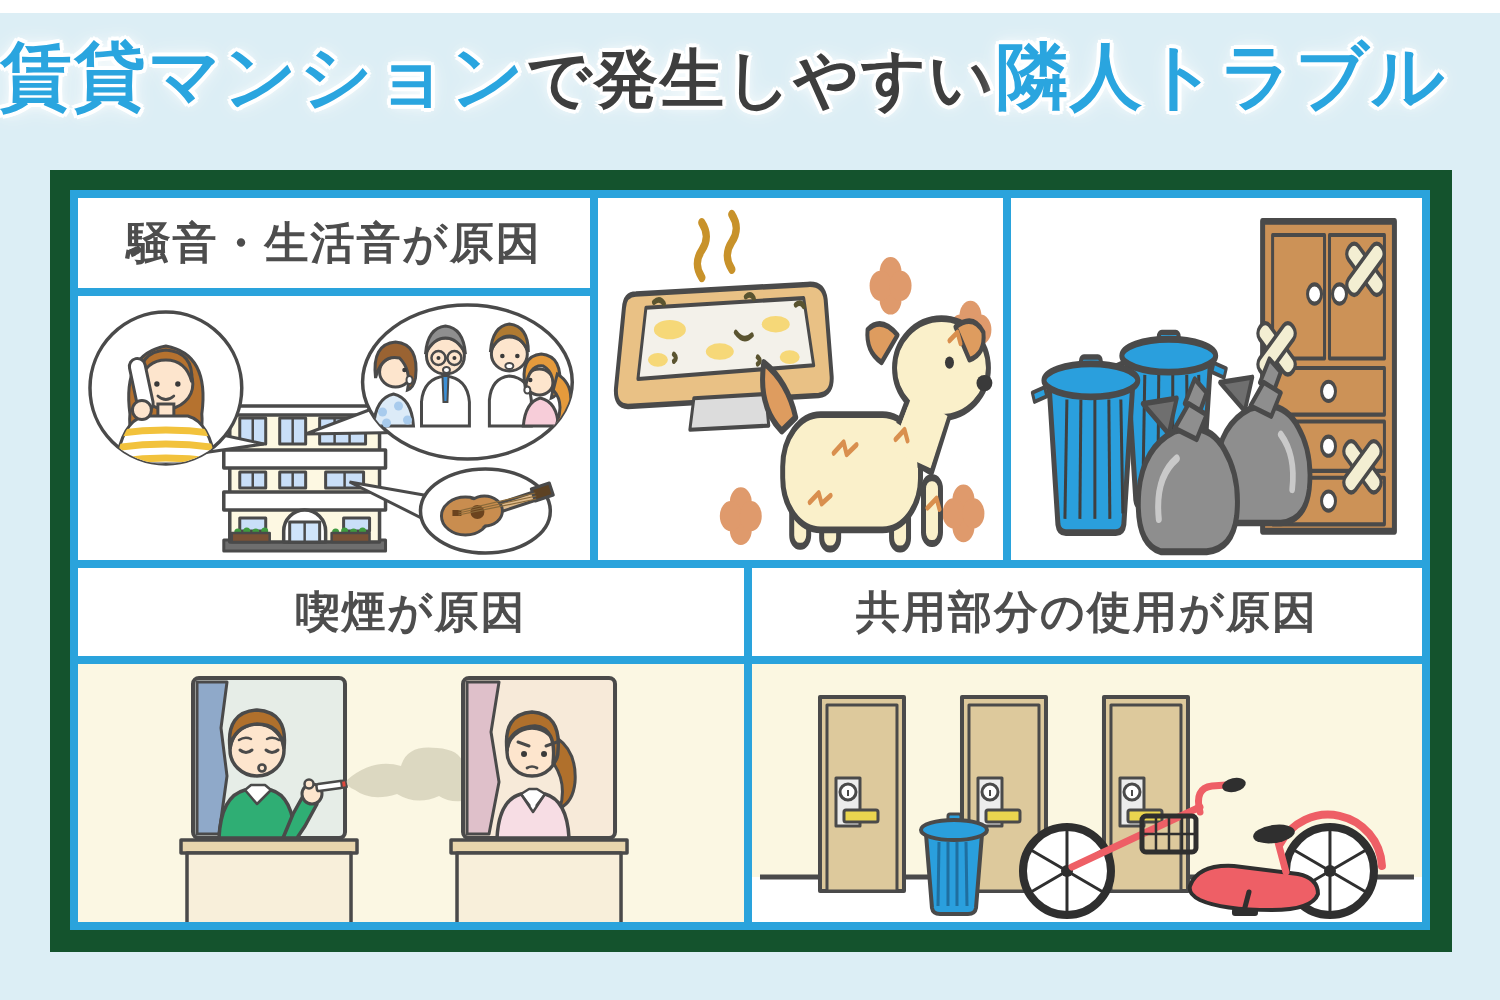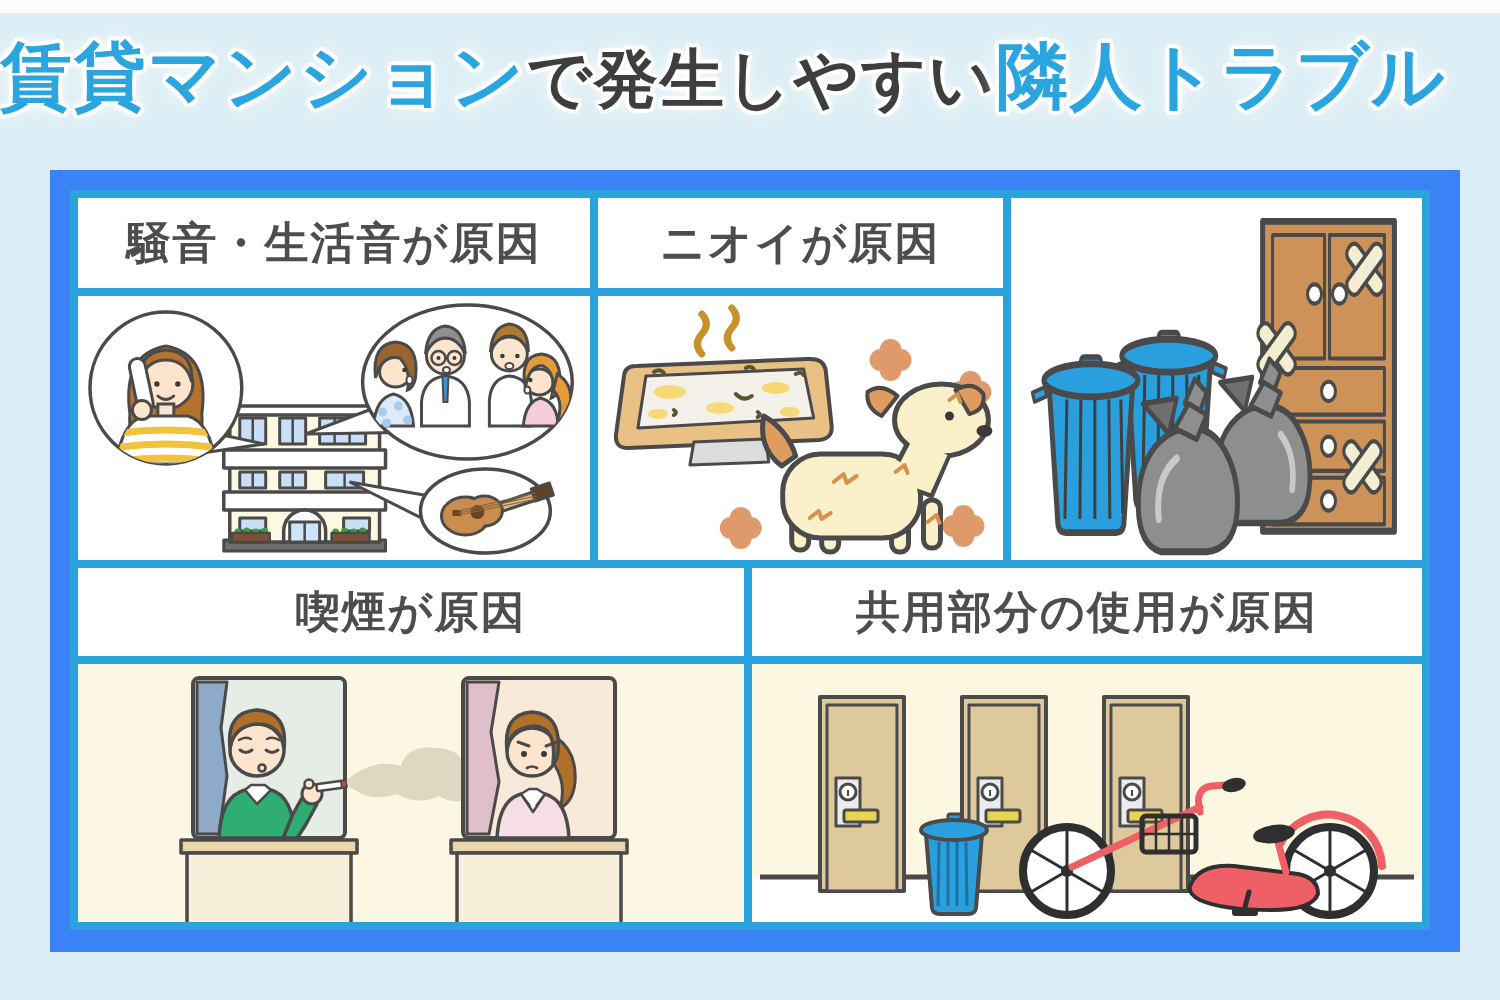--- a/index.html
+++ b/index.html
@@ -11,21 +11,21 @@
   .top-strip{position:absolute;top:0;left:0;width:1500px;height:13px;background:#ffffff;}
   .title{
     position:absolute;top:30px;left:0;width:1220px;text-align:center;
     font-size:72px;font-weight:900;letter-spacing:2px;white-space:nowrap;line-height:1.3;
     text-shadow:3px 3px 0 #fff,-3px -3px 0 #fff,3px -3px 0 #fff,-3px 3px 0 #fff,
                 4px 0 0 #fff,-4px 0 0 #fff,0 4px 0 #fff,0 -4px 0 #fff,
                 0 0 12px #fff,0 0 22px rgba(255,255,255,.95);
   }
   .title .blue{color:#2aa5df;}
   .title .dark{color:#3e3e3e;font-size:64px;}
-  .card{position:absolute;left:50px;top:170px;width:1402px;height:782px;background:#3b82f6;padding-left:8px;}
+  .card{position:absolute;left:50px;top:170px;width:1402px;height:782px;background:#14532d;}
   .grid{
     position:absolute;left:20px;top:20px;width:1344px;height:724px;
     background:#2aa3dc;border:8px solid #2aa3dc;
     display:flex;flex-direction:column;gap:8px;
   }
   .sec{display:flex;gap:8px;}
   .sec-top{height:362px;}
   .sec-bottom{flex:1;}
   .col{display:flex;flex-direction:column;gap:8px;}
   .col-1{flex:513;}  .col-2{flex:405;}  .col-3{flex:412;}
@@ -190,21 +190,20 @@
                   <line x1="381" y1="215" x2="458" y2="197"></line>
                   <line x1="381" y1="217" x2="459" y2="200"></line>
                   <line x1="381" y1="219" x2="459" y2="203"></line>
                 </g>
             </g>
           </svg>
         </div>
       </div>
 
       <div class="col col-2">
-        <div class="hdr">ニオイが原因</div>
         <div class="pic">
           <svg viewBox="0 0 405 264" preserveAspectRatio="none">
 
             <g fill="#df9a6c">
               <g transform="translate(293,64)">
                   <circle cy="-10" r="11"></circle>
                   <circle cy="10" r="11"></circle>
                   <circle cx="-10" r="11"></circle>
                   <circle cx="10" r="11"></circle>
                 </g>

